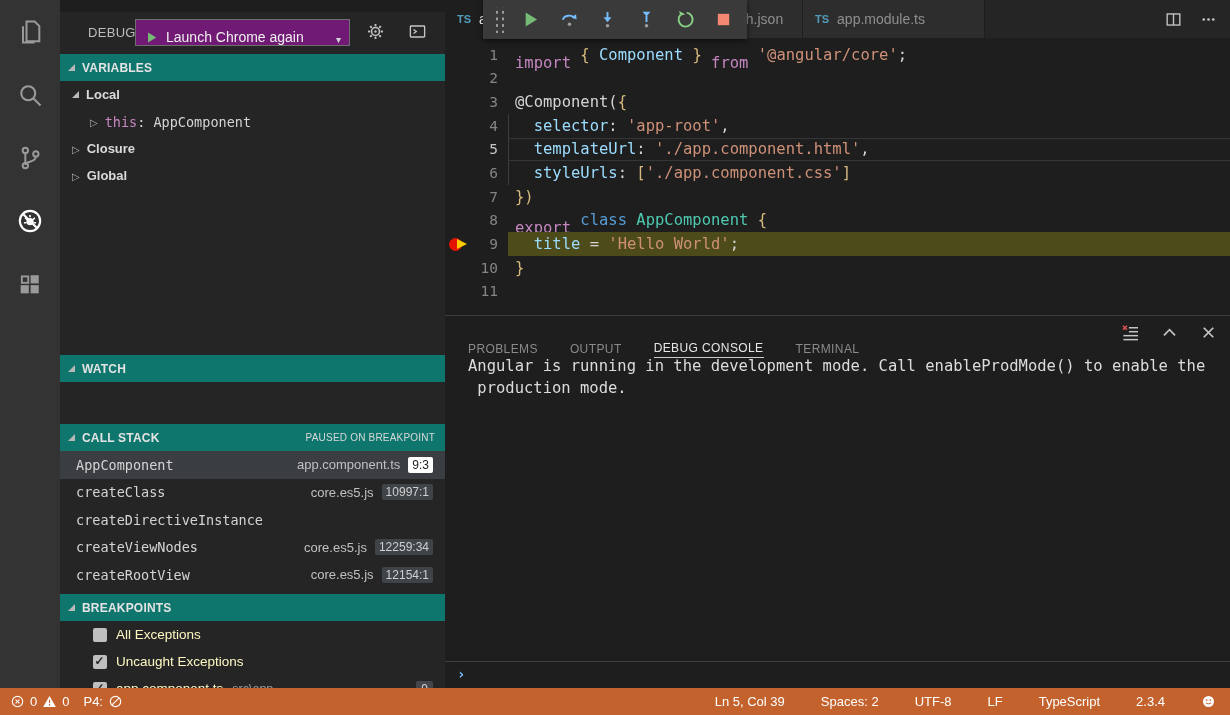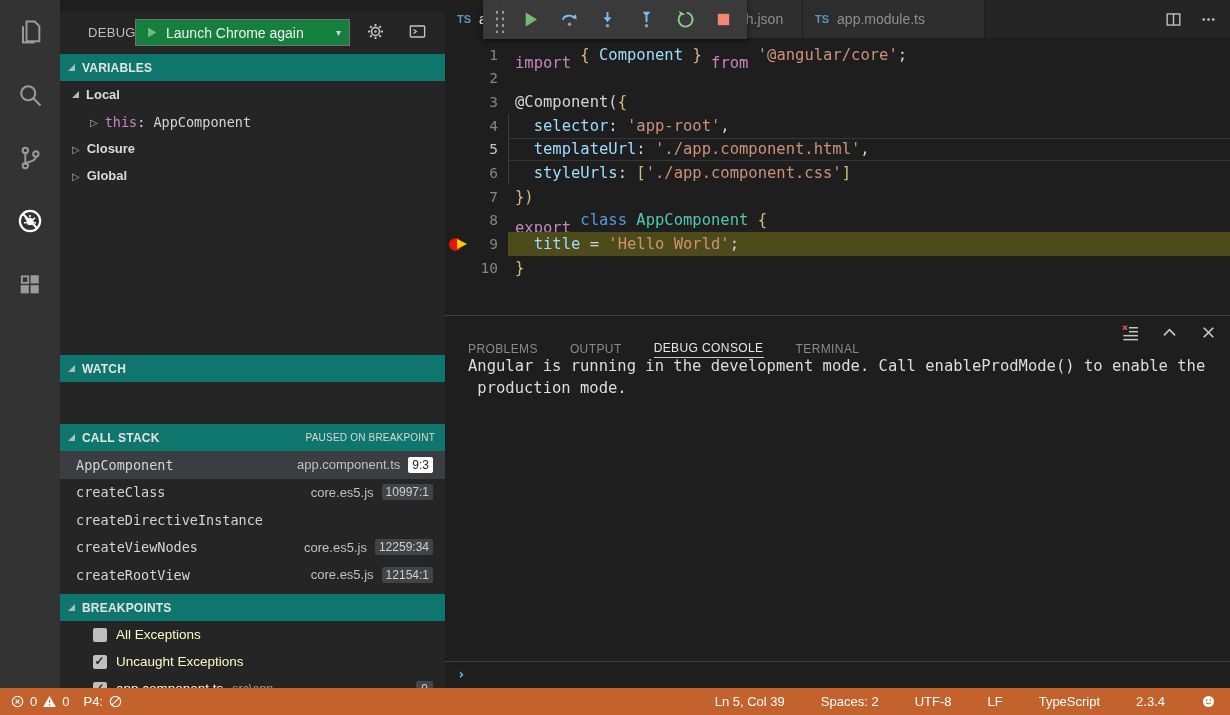--- a/index.html
+++ b/index.html
@@ -14,22 +14,22 @@
   .ab-item.active { color:#ffffff; }
   .icon svg { display:block; width:100%; height:100%; }
   .i26 { width:28px; height:28px; display:inline-block; }
   .i18 { width:19px; height:19px; display:inline-block; }
   .i15 { width:15px; height:15px; display:inline-block; }
 
   
   .sidebar { position:absolute; left:60px; top:12px; width:385px; height:688px; background:#252526; }
   .sidebar-toolbar { position:absolute; left:0; top:0; width:100%; height:40px; }
   .sb-title { position:absolute; left:28px; top:13px; font-size:13px; color:#bdbdbd; letter-spacing:.3px; }
-  .cfg { position:absolute; left:75px; top:7px; width:215px; height:27px; background:#15803d;
-    border:1px solid #707070; display:flex; align-items:center; padding:0 8px; gap:7px; cursor:pointer; }
+  .cfg { position:absolute; left:75px; top:7px; width:215px; height:27px; background:#701a75;
+    border:1px solid #707070; display:flex; align-items:flex-end; padding:0 8px; gap:7px; cursor:pointer; }
   .cfg-label { color:#f0f0f0; font-size:14px; white-space:nowrap; flex:1; }
   .caret { color:#d4d4d4; font-size:10px; }
   .tb-gear { position:absolute; left:306px; top:10px; color:#c5c5c5; cursor:pointer; }
   .tb-console { position:absolute; left:348px; top:10px; color:#c5c5c5; cursor:pointer; }
 
   .section { position:absolute; left:0; width:100%; }
   .sec-header { height:27px; background:#0f766e; display:flex; align-items:center; padding:0 10px 0 8px; gap:7px; }
   .sec-header .hdr-label { font-size:12px; font-weight:bold; color:#e3e3e3; letter-spacing:.2px; }
   .hdr-right { margin-left:auto; font-size:10px; font-weight:normal; color:#d8d8d8; letter-spacing:.2px; }
   .tw { display:inline-block; }
@@ -429,20 +429,24 @@
         <div class="code-line stopped">
           <div class="gutter"><span class="bp-marker">
               <span class="bp-dot"></span>
               <span class="bp-arrow"></span>
             </span><span>9</span></div>
           <div class="lc"><span class="tk-p">  </span><span class="tk-id">title</span><span class="tk-p"> = </span><span class="tk-str">'Hello World'</span><span class="tk-p">;</span></div>
         </div>
         <div class="code-line">
           <div class="gutter"><span>10</span></div>
           <div class="lc"><span class="tk-br">}</span></div>
+        </div>
+        <div class="code-line">
+          <div class="gutter"><span>11</span></div>
+          <div class="lc"></div>
         </div>
       </div>
 
     <div class="panel">
       <div class="panel-tabs">
           <span class="panel-tab">PROBLEMS</span>
           <span class="panel-tab">OUTPUT</span>
           <span class="panel-tab active">DEBUG CONSOLE</span>
           <span class="panel-tab">TERMINAL</span>
         </div>

